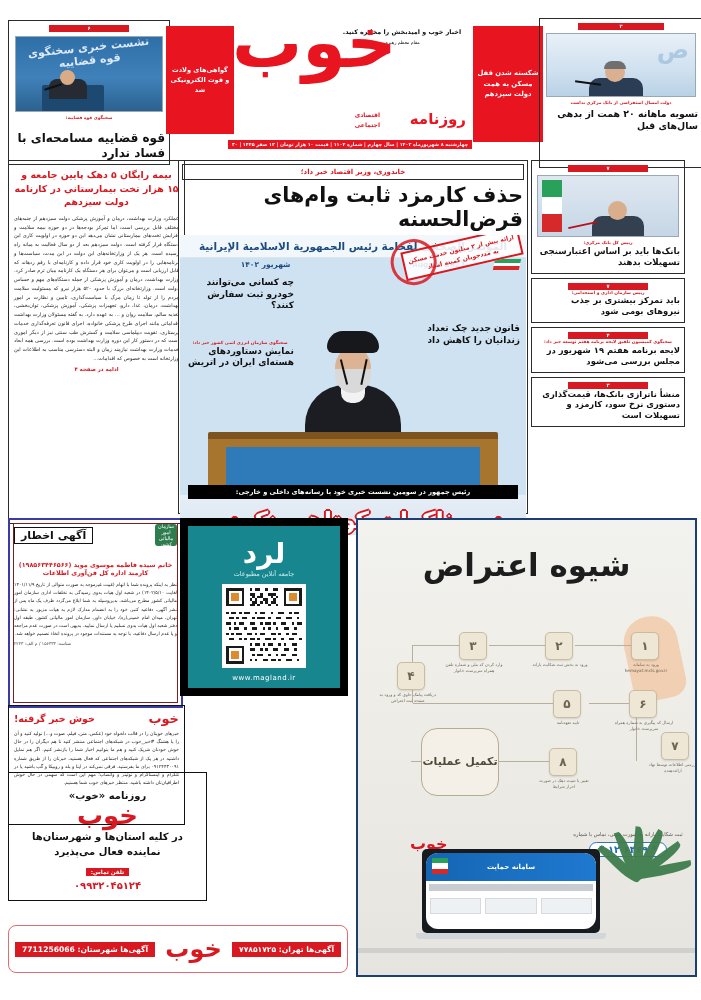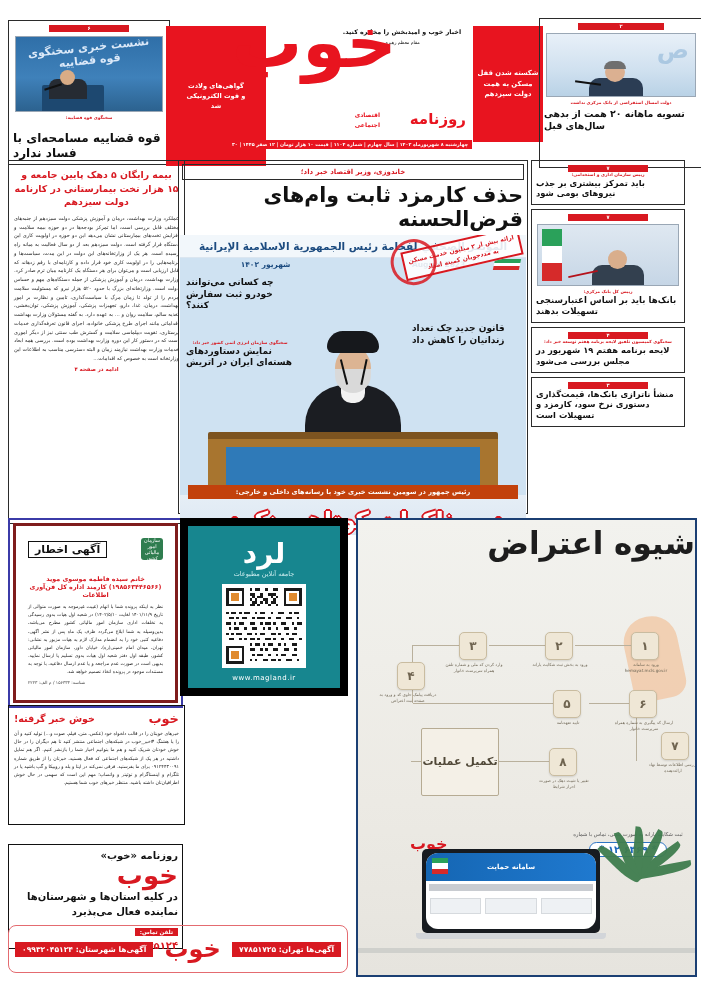--- a/index.html
+++ b/index.html
@@ -4,21 +4,21 @@
 <title>روزنامه خوب</title>
 <style>
   html,body{margin:0;padding:0;background:#ffffff;}
   body{
     width:701px;height:1000px;overflow:hidden;
     font-family:"DejaVu Sans","Liberation Sans",sans-serif;
     color:#1a1a1a;direction:rtl;
   }
   .page{position:relative;width:701px;height:1000px;background:#fff;box-sizing:border-box;padding:8px;}
   .kicker{color:#d81921;font-size:4.4px;font-weight:bold;text-align:center;line-height:1.25;}
-  .hl{font-weight:bold;text-align:left;color:#111;line-height:1.3;}
+  .hl{font-weight:bold;text-align:right;color:#111;line-height:1.3;}
   .pagetag{background:#d81921;color:#fff;font-size:5px;font-weight:bold;text-align:center;
            height:7px;line-height:7px;margin:0 auto;width:56%;}
 
   
   .toprow{position:absolute;left:8px;top:8px;width:685px;height:150px;}
 
   
   .jud{position:absolute;left:0;top:12px;width:152px;height:135px;border:1px solid #2b2b2b;padding:4px;}
   .jud .pagetag{width:52%;}
   .jud .ph{height:74px;margin:4px 2px 3px;border:1px solid #9aa7b5;position:relative;overflow:hidden;
@@ -27,21 +27,21 @@
            color:#eaf3ff;font-size:11px;font-weight:bold;text-align:center;opacity:.92;
            transform:rotate(-6deg);letter-spacing:-1px;}
   .jud .ph .podium{position:absolute;bottom:0;left:26px;width:62px;height:26px;background:#1d4870;border-radius:2px 2px 0 0;}
   .jud .ph .head{position:absolute;bottom:26px;left:44px;width:15px;height:15px;border-radius:50%;background:#d9ac86;}
   .jud .ph .body{position:absolute;bottom:12px;left:33px;width:38px;height:20px;background:#262b33;border-radius:8px 8px 0 0;}
   .jud .ph .mic{position:absolute;bottom:24px;left:28px;width:18px;height:1.5px;background:#111;transform:rotate(-18deg);}
 
   
   .callL{position:absolute;left:158px;top:18px;width:60px;height:100px;background:#e8141f;color:#fff;
          display:flex;align-items:center;justify-content:center;text-align:center;
-         font-size:6.6px;font-weight:bold;line-height:1.55;padding:20px;}
+         font-size:6.6px;font-weight:bold;line-height:1.55;padding:4px;}
   .callR{position:absolute;left:465px;top:18px;width:62px;height:108px;background:#e8141f;color:#fff;
          display:flex;align-items:center;justify-content:center;text-align:center;
          font-size:6.8px;font-weight:bold;line-height:1.6;padding:4px;}
 
   
   .mast{position:absolute;left:220px;top:6px;width:244px;height:130px;}
   .mast .slogan{position:absolute;top:14px;right:10px;width:120px;text-align:center;
                 font-size:6.4px;font-weight:bold;color:#111;line-height:1.5;}
   .mast .slogan small{display:block;font-size:4.6px;font-weight:normal;margin-top:2px;}
   .mast .logo{position:absolute;top:-6px;left:4px;width:176px;height:104px;color:#e8141f;
@@ -85,21 +85,21 @@
   .stage .person .beard{position:absolute;left:50%;transform:translateX(-50%);top:40px;width:36px;height:24px;border-radius:0 0 18px 18px;background:#d9d9d9;}
   .stage .person .turban{position:absolute;left:50%;transform:translateX(-50%);top:2px;width:52px;height:22px;border-radius:26px 26px 10px 10px;background:#16181c;}
   .stage .person .robe{position:absolute;left:50%;transform:translateX(-50%);top:56px;width:96px;height:56px;background:#1b1d22;border-radius:40px 40px 6px 6px;}
   .stage .person .collar{position:absolute;left:50%;transform:translateX(-50%);top:56px;width:24px;height:18px;background:#f2f2f2;border-radius:0 0 10px 10px;}
   .stage .desk{position:absolute;left:28px;right:28px;bottom:40px;height:56px;background:#a8752f;
                border-top:7px solid #7d5420;border-radius:2px;}
   .stage .desk .panel{position:absolute;left:18px;right:18px;top:8px;bottom:0;background:#2f7ab8;}
   .stage .micA{position:absolute;left:47%;bottom:150px;width:2px;height:26px;background:#111;transform:rotate(-14deg);}
   .stage .micB{position:absolute;left:53%;bottom:150px;width:2px;height:26px;background:#111;transform:rotate(12deg);}
   .stage .floor{position:absolute;left:0;right:0;bottom:0;height:40px;background:linear-gradient(180deg,#e6eef6,#dbe7f2);}
-  .redstrip{position:absolute;left:8px;right:8px;bottom:36px;background:#c2410c;color:#fff;
+  .redstrip{position:absolute;left:8px;right:8px;bottom:36px;background:#000000;color:#fff;
             font-size:6.6px;font-weight:bold;text-align:center;line-height:1.6;padding:1.5px 2px;}
   .bigquote{position:absolute;left:0;right:0;bottom:2px;text-align:center;font-size:23px;font-weight:bold;
             color:#fff;letter-spacing:-.5px;
             text-shadow:-1px -1px 0 #d81921,1px -1px 0 #d81921,-1px 1px 0 #d81921,1px 1px 0 #d81921,
                         0 2px 0 #d81921,2px 0 0 #d81921,-2px 0 0 #d81921,0 -2px 0 #d81921;}
   .stamp{position:absolute;right:4px;top:4px;width:112px;border:2px solid #d81921;background:rgba(255,255,255,.88);
          transform:rotate(-13deg);padding:3px 2px;text-align:center;color:#d81921;font-size:6.2px;
          font-weight:bold;line-height:1.55;}
   .stamp::before{content:"";position:absolute;left:-14px;top:-13px;width:40px;height:40px;border:3px solid #d81921;
                  border-radius:50%;opacity:.85;}
@@ -118,36 +118,36 @@
   .ritem .ph .flag{position:absolute;left:4px;top:4px;bottom:4px;width:20px;
              background:linear-gradient(180deg,#2aa15a 33%,#ffffff 33% 66%,#d62a2a 66%);}
   .ritem .ph .head{position:absolute;bottom:16px;left:70px;width:19px;height:19px;border-radius:50%;background:#d9ae8c;}
   .ritem .ph .body{position:absolute;bottom:0;left:54px;width:52px;height:20px;background:#33404f;border-radius:10px 10px 0 0;}
   .ritem .ph .mic{position:absolute;bottom:10px;left:30px;width:30px;height:2px;background:#b5121b;transform:rotate(-12deg);}
   .ritem .hl{font-size:8.6px;}
   .ritem.small .hl{font-size:8.4px;}
 
   
   .adwarn{position:absolute;left:8px;top:518px;width:165px;height:180px;border:2px solid #3b3ba8;padding:3px;}
-  .adwarn .inner{border:3px solid #7f1d1d;height:100%;padding:12px;box-sizing:border-box;}
+  .adwarn .inner{border:1px solid #7f1d1d;height:100%;padding:0;box-sizing:border-box;}
   .adwarn .hdr{display:flex;align-items:center;justify-content:space-between;}
   .adwarn .hdr .t{border:1.5px solid #111;padding:1px 6px;font-size:11px;font-weight:bold;color:#111;}
   .adwarn .hdr .seal{width:22px;height:22px;background:#2f7d4f;color:#fff;font-size:5px;
                      display:flex;align-items:center;justify-content:center;border-radius:3px;text-align:center;}
   .adwarn .sub{margin-top:15px;font-size:6.4px;font-weight:bold;color:#d81921;text-align:center;}
   .adwarn p{margin:4px 0 0;font-size:4.6px;line-height:1.78;text-align:justify;color:#222;}
   .adwarn .code{margin-top:3px;font-size:4.4px;color:#444;text-align:left;}
 
   .adnews{position:absolute;left:8px;top:705px;width:165px;height:108px;border:1px solid #111;padding:5px;}
   .adnews .top{display:flex;align-items:center;justify-content:space-between;}
   .adnews .top .t{font-size:9.5px;font-weight:bold;color:#d81921;}
   .adnews .top .logo{font-size:13px;font-weight:bold;color:#d81921;}
   .adnews p{margin:4px 0 0;font-size:4.7px;line-height:1.75;text-align:justify;color:#222;}
 
-  .adrep{position:absolute;left:8px;top:844px;width:165px;height:95px;border:1px solid #111;padding:4px;}
+  .adrep{position:absolute;left:8px;top:772px;width:165px;height:95px;border:1px solid #111;padding:16px;text-align:center;}
   .adrep .l1{font-size:10px;font-weight:bold;color:#111;margin-top:1px;}
   .adrep .logo{font-size:26px;font-weight:bold;color:#d81921;line-height:1;margin:1px 0;}
   .adrep .l2{font-size:10px;font-weight:bold;color:#111;line-height:1.5;}
   .adrep .tel{display:inline-block;background:#d81921;color:#fff;font-size:5.6px;font-weight:bold;
               padding:1px 5px;margin-top:3px;}
   .adrep .num{font-size:10px;font-weight:bold;color:#d81921;letter-spacing:1px;margin-top:2px;}
 
   .botbar{position:absolute;left:8px;top:925px;width:340px;height:48px;border:1.5px solid #e46b70;border-radius:8px;
           display:flex;align-items:center;justify-content:space-between;padding:0 6px;box-sizing:border-box;}
   .botbar .tag{background:#d81921;color:#fff;font-size:7.6px;font-weight:bold;padding:3px 7px;}
@@ -157,29 +157,29 @@
   .magland{position:absolute;left:180px;top:518px;width:168px;height:178px;background:#17868f;
            border:8px solid #000000;padding:6px;box-sizing:border-box;text-align:center;}
   .magland .brand{color:#fff;font-size:28px;font-weight:bold;line-height:1;margin:8px 0 2px;}
   .magland .bsub{color:#cfeef0;font-size:6.5px;letter-spacing:2px;margin-bottom:6px;}
   .magland .qr{width:84px;height:84px;background:#fff;margin:0 auto;padding:4px;box-sizing:border-box;}
   .magland .url{color:#fff;font-size:7px;margin-top:6px;letter-spacing:.5px;direction:ltr;}
 
   
   .info{position:absolute;left:356px;top:518px;width:337px;height:455px;border:2px solid #1b3f73;
         background:linear-gradient(180deg,#f2f2ee 0%,#eceae4 62%,#e6e4de 100%);overflow:hidden;}
-  .info .ttl{position:absolute;top:8px;left:0;right:0;}
+  .info .ttl{position:absolute;top:30px;left:0;right:0;text-align:center;}
   .info .ttl .t1{font-size:31px;font-weight:bold;color:#1d1d1d;line-height:1;letter-spacing:-1px;}
   .info .ttl .t2{font-size:16px;font-weight:bold;color:#3a3a3a;margin-top:4px;}
   .flow{position:absolute;top:112px;left:14px;right:14px;height:200px;}
   .node{position:absolute;width:26px;height:26px;background:#efe7d6;border:1px solid #c9bca0;border-radius:5px;
         color:#6f6450;font-size:12px;font-weight:bold;display:flex;align-items:center;justify-content:center;
         box-shadow:0 1px 2px rgba(0,0,0,.12);}
   .ncap{position:absolute;width:60px;font-size:4.2px;color:#6e6655;text-align:center;line-height:1.5;}
-  .finalbox{position:absolute;width:76px;height:66px;border:1px solid #b6ab93;border-radius:2px;background:#f4f0e7;
+  .finalbox{position:absolute;width:76px;height:66px;border:1px solid #b6ab93;border-radius:16px;background:#f4f0e7;
             display:flex;align-items:center;justify-content:center;text-align:center;
             font-size:11px;font-weight:bold;color:#4f4737;line-height:1.35;}
   .conn{position:absolute;background:#b9b09c;height:1px;}
   .connV{position:absolute;background:#b9b09c;width:1px;}
   .info .hand{position:absolute;top:96px;right:14px;width:54px;height:84px;background:#f0cdb0;
               border-radius:26px 26px 16px 16px;transform:rotate(-12deg);opacity:.95;}
   .info .plant{position:absolute;right:-6px;bottom:96px;width:120px;height:120px;opacity:.95;}
   .info .plant i{position:absolute;left:50%;bottom:0;width:52px;height:10px;background:#3f7d4e;border-radius:60% 0 60% 0;
                  transform-origin:0 100%;}
   .info .laptop{position:absolute;left:58px;bottom:30px;width:190px;height:96px;}
@@ -299,39 +299,39 @@
       </div>
 
       <div class="stamp">ارائه بیش از ۲ میلیون خدمت مسکن به مددجویان کمیته امداد</div>
       <div class="redstrip">رئیس جمهور در سومین نشست خبری خود با رسانه‌های داخلی و خارجی:</div>
       <div class="bigquote">در مذاکرات کوتاهی نکردیم</div>
     </div>
   </div>
 
   <div class="rightcol">
 
-    <div class="ritem small">
-      <div class="pagetag">۷</div>
-      <div class="kicker">رییس سازمان اداری و استخدامی:</div>
-      <div class="hl">باید تمرکز بیشتری بر جذب نیروهای بومی شود</div>
-    </div>
-
     <div class="ritem">
       <div class="pagetag">۷</div>
       <div class="ph">
         <div class="flag"></div>
         <div class="body"></div>
         <div class="head"></div>
         <div class="mic"></div>
       </div>
       <div class="kicker">رییس کل بانک مرکزی:</div>
       <div class="hl">بانک‌ها باید بر اساس اعتبارسنجی تسهیلات بدهند</div>
     </div>
 
     <div class="ritem small">
+      <div class="pagetag">۷</div>
+      <div class="kicker">رییس سازمان اداری و استخدامی:</div>
+      <div class="hl">باید تمرکز بیشتری بر جذب نیروهای بومی شود</div>
+    </div>
+
+    <div class="ritem small">
       <div class="pagetag">۴</div>
       <div class="kicker">سخنگوی کمیسیون تلفیق لایحه برنامه هفتم توسعه خبر داد:</div>
       <div class="hl">لایحه برنامه هفتم ۱۹ شهریور در مجلس بررسی می‌شود</div>
     </div>
 
     <div class="ritem small">
       <div class="pagetag">۳</div>
       <div class="hl">منشأ ناترازی بانک‌ها، قیمت‌گذاری دستوری نرخ سود، کارمزد و تسهیلات است</div>
     </div>
   </div>
@@ -360,21 +360,21 @@
     <div class="l1">روزنامه «خوب»</div>
     <div class="logo">خوب</div>
     <div class="l2">در کلیه استان‌ها و شهرستان‌ها نماینده فعال می‌پذیرد</div>
     <div class="tel">تلفن تماس:</div>
     <div class="num">۰۹۹۳۲۰۴۵۱۲۴</div>
   </div>
 
   <div class="botbar">
     <div class="tag">آگهی‌ها تهران: ۷۷۸۵۱۷۲۵</div>
     <div class="logo">خوب</div>
-    <div class="tag">آگهی‌ها شهرستان: ۰۹۹۳۲۰۴۵۱۲۴</div>
+    <div class="tag">آگهی‌ها شهرستان: 7711256066</div>
   </div>
 
   <div class="magland">
     <div class="brand">لرد</div>
     <div class="bsub">جامعه آنلاین مطبوعات</div>
     <div class="qr">
       <svg viewBox="0 0 29 29" width="76" height="76" shape-rendering="crispEdges" aria-hidden="true">
         <rect width="29" height="29" fill="#fff"></rect>
         <g fill="#1a1a1a">
           <path d="M0 0h7v7H0z M1 1v5h5V1z M2 2h3v3H2z"></path>

